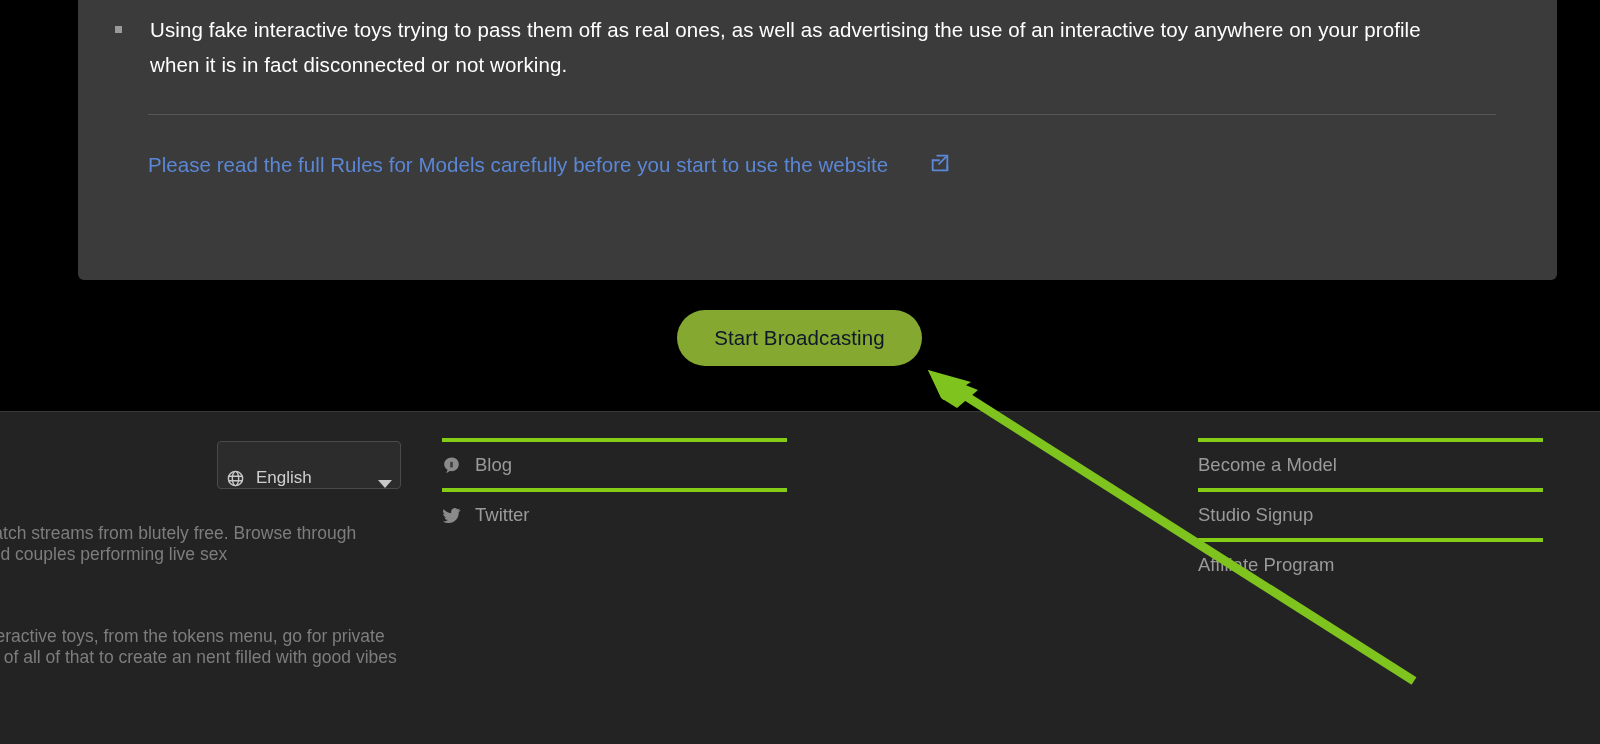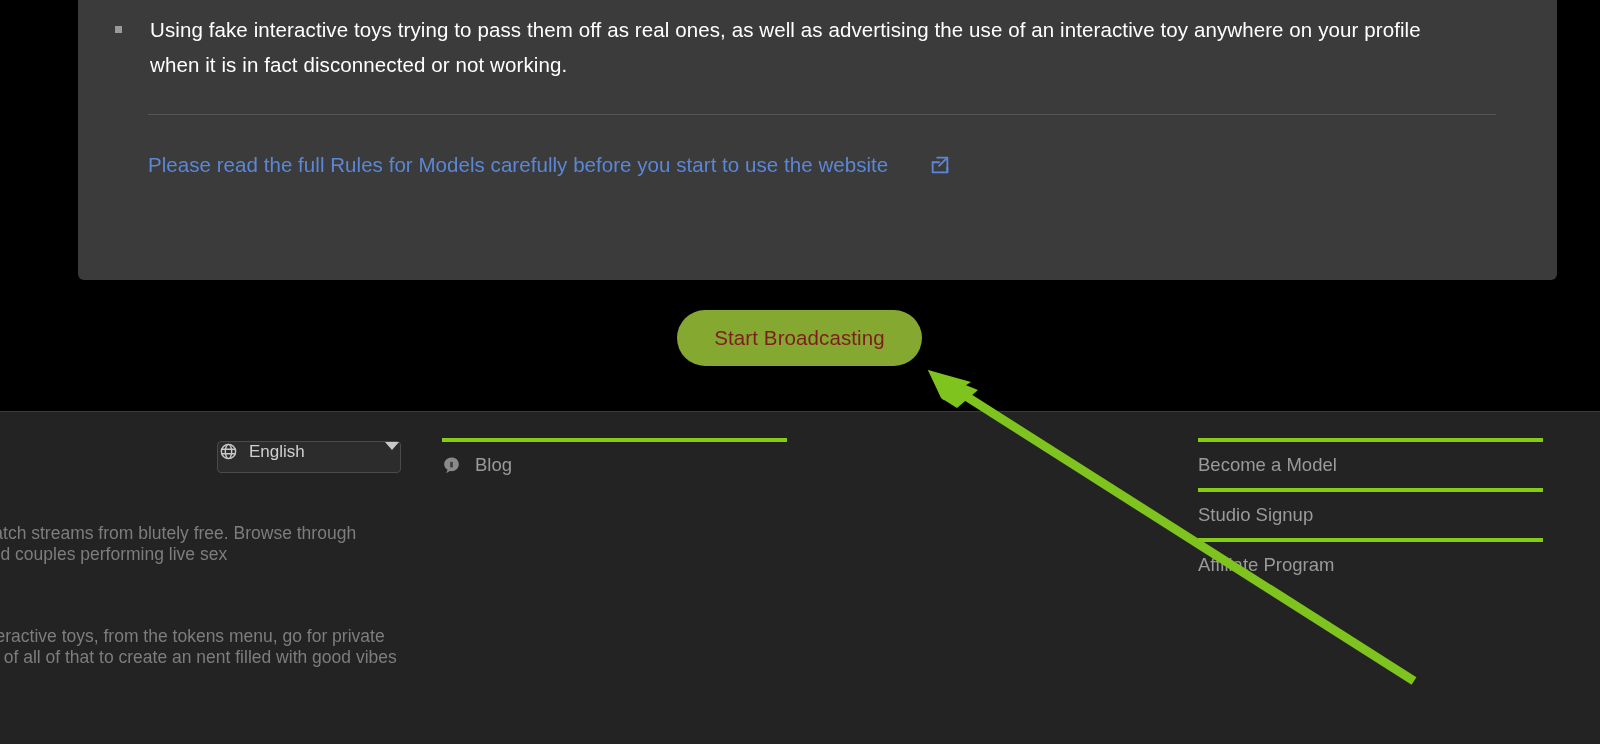--- a/index.html
+++ b/index.html
@@ -43,21 +43,21 @@
   }
   .panel-divider {
     position: absolute;
     left: 70px; top: 154px;
     width: 1348px; height: 1px;
     background: #565656;
   }
   .rules-link-row {
     position: absolute;
     left: 70px; top: 192px;
-    display: flex; align-items: center; gap: 25px;
+    display: flex; align-items: flex-start; gap: 25px;
   }
   .rules-link {
     color: #5b87d6;
     font-size: 20.5px;
     line-height: 26px;
     text-decoration: none;
     letter-spacing: 0.05px;
   }
   .ext-icon { margin-left: 16px; display: inline-flex; align-items: center; }
   .terms-row {
@@ -68,46 +68,46 @@
     line-height: 26px;
   }
   .terms-row .tou-link { color: #6e8eb8; text-decoration: none; }
 
   
   .broadcast-btn {
     position: absolute;
     left: 677px; top: 310px;
     width: 245px; height: 56px;
     background: #84a830;
-    color: #7f1d1d;
+    color: #0f172a;
     border: none;
     border-radius: 28px;
     font-family: "Liberation Sans", sans-serif;
     font-size: 20.5px;
     cursor: pointer;
     letter-spacing: 0.1px;
   }
 
   
   .footer {
     position: absolute;
     left: 0; top: 411px;
     width: 1600px; height: 333px;
     background: #232323;
     border-top: 1px solid #3a3a3a;
   }
   .lang-select {
     position: absolute;
     left: 217px; top: 441px;
-    width: 184px; height: 32px;
+    width: 184px; height: 48px;
     background: #2c2c2c;
     border: 1px solid #4a4a4a;
     border-radius: 4px;
-    display: flex; align-items: flex-start;
-    padding: 0 1px;
+    display: flex; align-items: flex-end;
+    padding: 0 8px;
     cursor: pointer;
   }
   .lang-globe { flex: 0 0 auto; display: inline-flex; }
   .lang-label {
     margin-left: 11px;
     color: #cfcfcf;
     font-size: 17px;
     flex: 1 1 auto;
   }
   .caret {
@@ -223,20 +223,28 @@
   <div class="fcol c1">
     <a class="flink" href="#">
       <span class="fi">
         <svg width="19" height="19" viewBox="0 0 24 24" fill="#8a8a8a">
           <path d="M12 2C6.9 2 2.8 5.8 2.8 10.4c0 2.9 1.7 5.5 4.2 7-.2 1.1-.9 2.6-2 3.8 0 0 2.9-.4 5-2.2.6.1 1.3.2 2 .2 5.1 0 9.2-3.8 9.2-8.8S17.1 2 12 2z"></path>
           <path d="M10.4 7.4h3.2v7h-3.2z" fill="#3b3b3b"></path>
         </svg>
       </span>
       <span>Blog</span>
     </a>
+    <a class="flink" href="#">
+      <span class="fi">
+        <svg width="19" height="19" viewBox="0 0 24 24" fill="#8a8a8a">
+          <path d="M23 4.9c-.8.4-1.7.7-2.6.8 1-.6 1.7-1.5 2-2.6-.9.5-1.9.9-3 1.1A4.6 4.6 0 0 0 11.5 8c0 .4 0 .7.1 1A13 13 0 0 1 2.2 4.2a4.6 4.6 0 0 0 1.4 6.2c-.8 0-1.5-.2-2.1-.6 0 2.2 1.6 4.1 3.7 4.5-.7.2-1.4.2-2.1.1a4.6 4.6 0 0 0 4.3 3.2A9.3 9.3 0 0 1 1 19.5a13 13 0 0 0 7.1 2.1c8.5 0 13.1-7 13.1-13.1v-.6c.9-.7 1.7-1.5 2.3-2.4z"></path>
+        </svg>
+      </span>
+      <span>Twitter</span>
+    </a>
   </div>
 
 
   <div class="fcol c3">
     <a class="flink" href="#">
       <span>Become a Model</span>
     </a>
     <a class="flink" href="#">
       <span>Studio Signup</span>
     </a>

